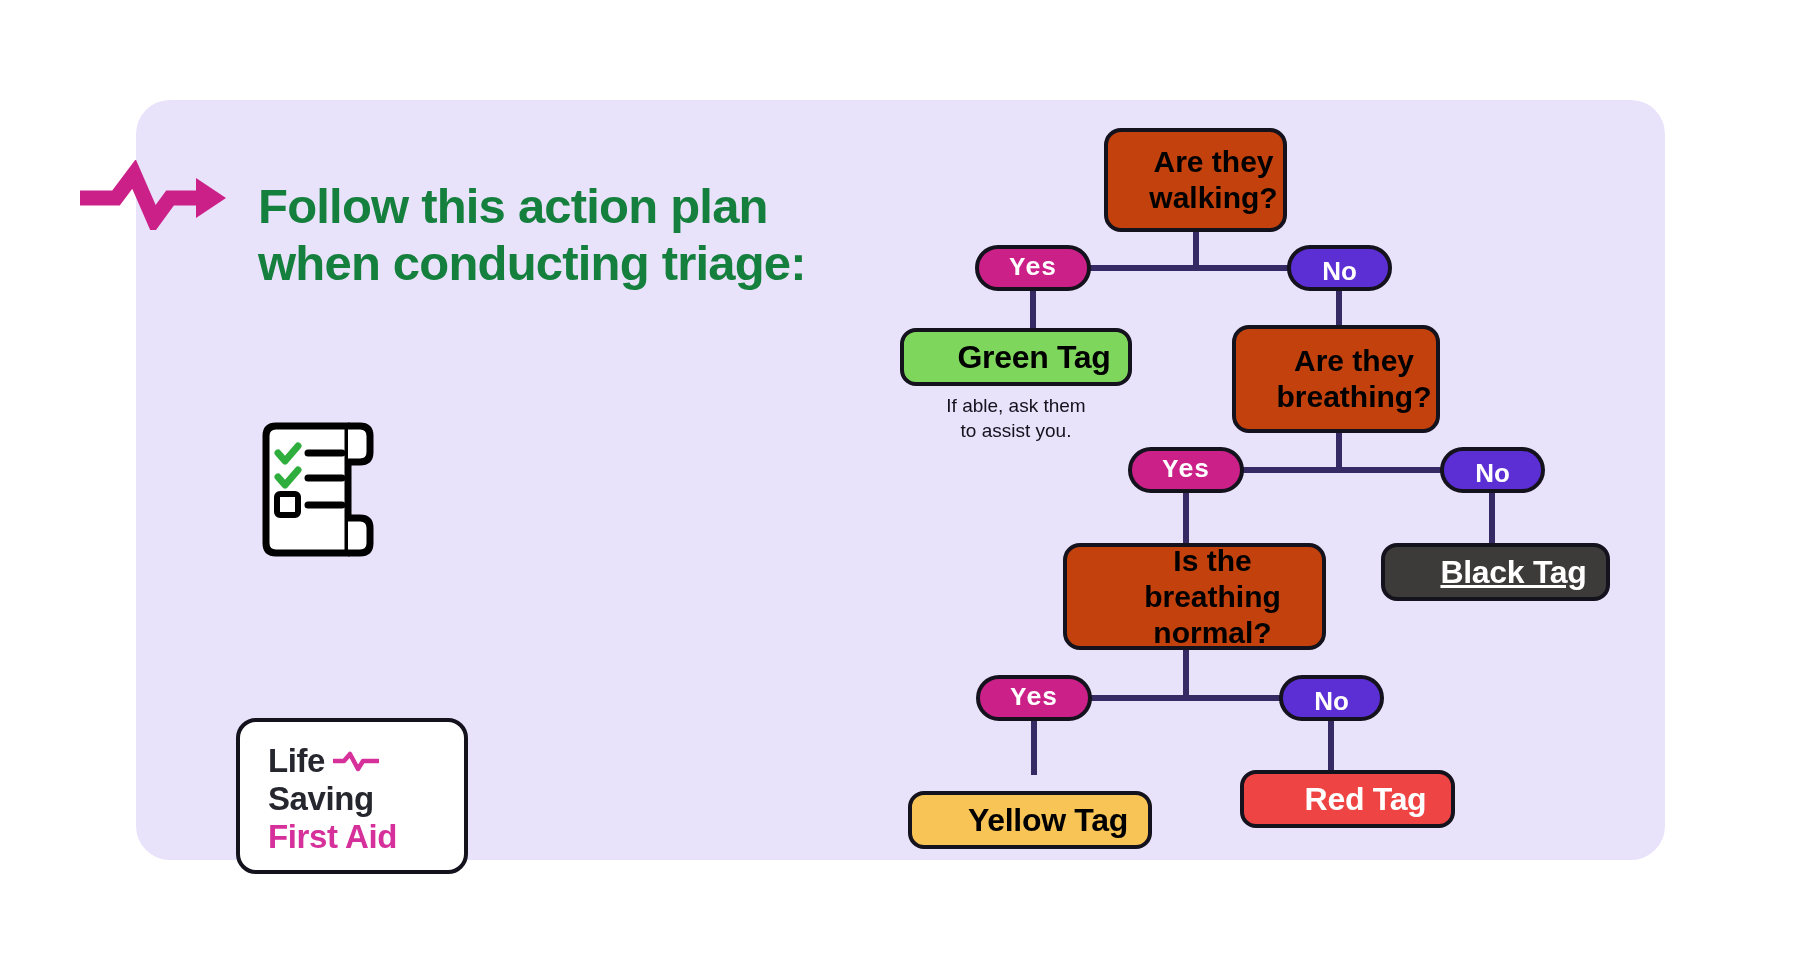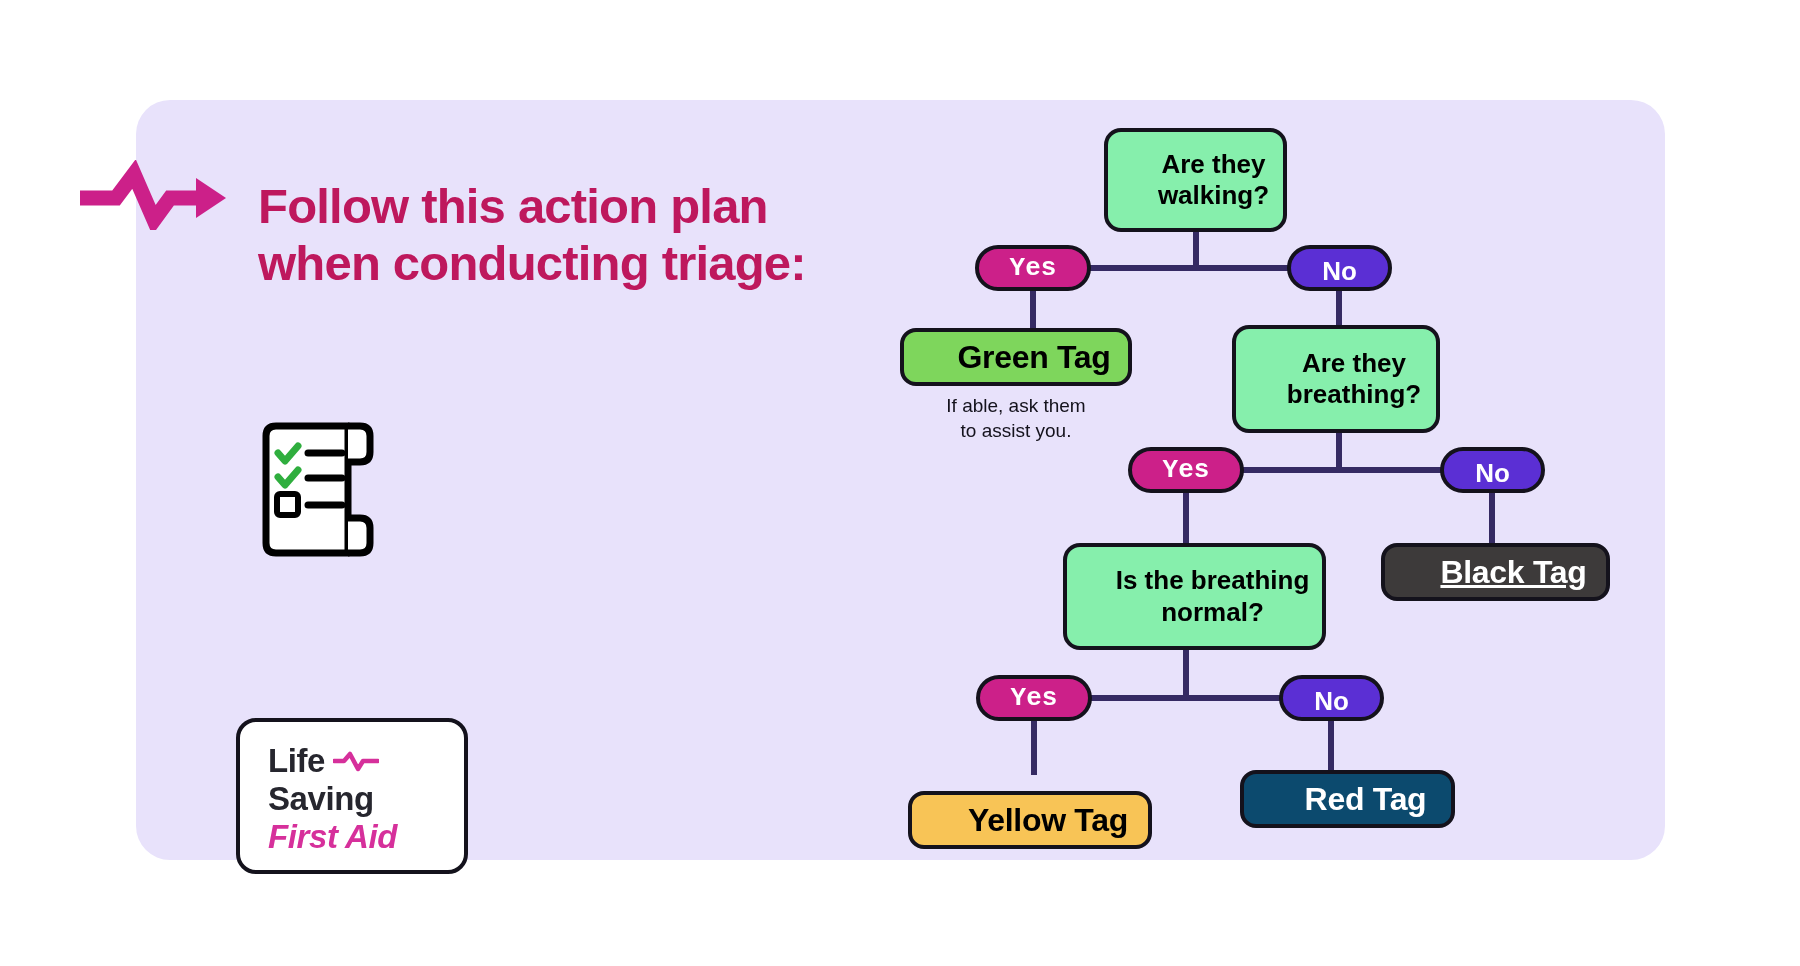--- a/index.html
+++ b/index.html
@@ -37,21 +37,21 @@
 
   #headline {
     position: absolute;
     left: 258px;
     top: 178px;
     width: 640px;
     font-size: 49px;
     font-weight: bold;
     line-height: 1.16;
     letter-spacing: -0.8px;
-    color: #be185d;
+    color: #15803d;
     white-space: pre-line;
   }
 
   #checklist-icon {
     position: absolute;
     left: 256px;
     top: 422px;
     width: 122px;
     height: 135px;
   }
@@ -78,21 +78,21 @@
     align-items: center;
     gap: 8px;
     line-height: 1.0;
   }
   .logo-word {
     font-size: 33px;
     font-weight: bold;
     color: #26262e;
     letter-spacing: -0.4px;
   }
-  .logo-word.pink { color: #d6309b; font-style: italic; }
+  .logo-word.pink { color: #d6309b; }
   .logo-beat { width: 46px; height: 22px; }
   .logo-spacer { height: 5px; }
 
   
   #flow {
     position: absolute;
     left: 0;
     top: 0;
     width: 1800px;
     height: 966px;
@@ -105,23 +105,23 @@
     display: flex;
     align-items: center;
     justify-content: center;
     text-align: center;
     border: 4px solid #14121c;
     color: #000000;
     font-weight: bold;
   }
 
   .question {
-    background: #86efac;
+    background: #c2410c;
     border-radius: 17px;
-    font-size: 26px;
+    font-size: 30px;
     line-height: 1.2;
     white-space: pre-line;
     padding-left: 36px;
   }
 
   .pill {
     border-radius: 999px;
     font-size: 26px;
     color: #ffffff;
   }
@@ -130,21 +130,21 @@
 
   .tag {
     border-radius: 16px;
     font-size: 32px;
     letter-spacing: -0.3px;
     padding-left: 36px;
   }
   .tag.green  { background: #7ed65c; color: #000000; }
   .tag.black  { background: #3d3a3a; color: #ffffff; text-decoration: underline; }
   .tag.yellow { background: #f8c456; color: #000000; margin-top: 18px; }
-  .tag.red    { background: #0c4a6e; color: #ffffff; }
+  .tag.red    { background: #ef4444; color: #ffffff; }
 
   .note {
     position: absolute;
     font-size: 19px;
     font-weight: normal;
     color: #14121c;
     text-align: center;
     line-height: 1.3;
     white-space: pre-line;
   }

